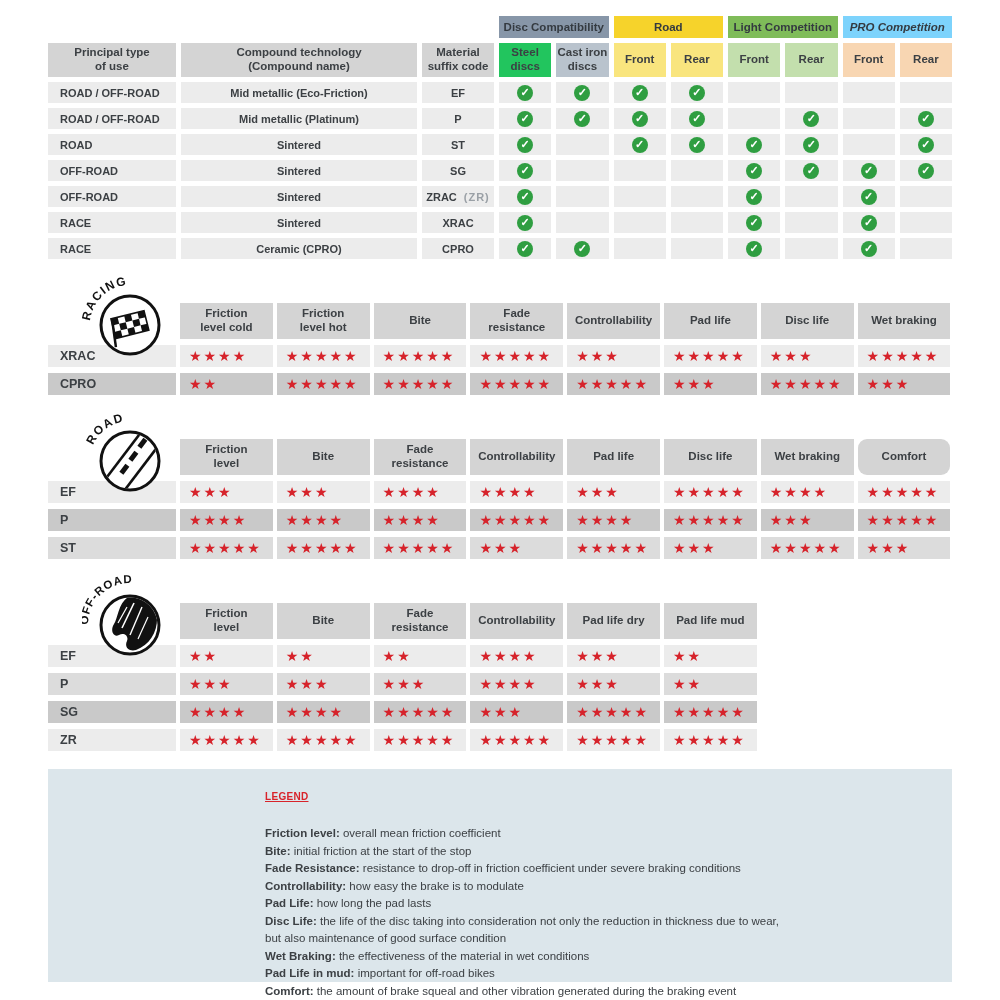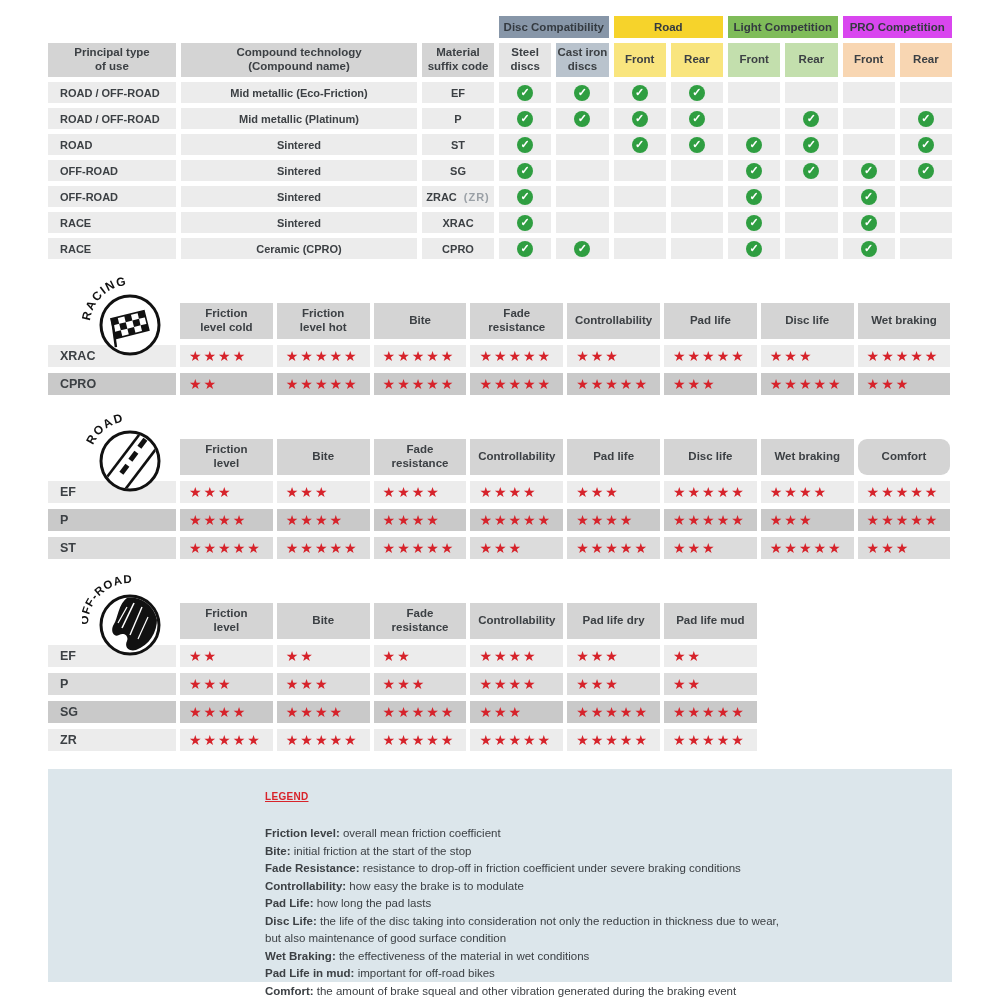--- a/index.html
+++ b/index.html
@@ -46,28 +46,28 @@
 </head>
 <body>
 
 <div class="page">
 
   <div class="compat-grid">
       <div class="gspacer"></div>
       <div class="gbox" style="background: rgb(135, 150, 168);">Disc Compatibility</div>
       <div class="gbox" style="background: rgb(246, 211, 43);">Road</div>
       <div class="gbox" style="background: rgb(127, 188, 89);">Light Competition</div>
-      <div class="gbox" style="background: #d946ef;">PRO Competition</div>
+      <div class="gbox" style="background: #7dd3fc; font-style: italic;">PRO Competition</div>
       <div class="hbox">Principal type
 of use</div>
       <div class="hbox">Compound technology
 (Compound name)</div>
       <div class="hbox">Material
 suffix code</div>
-      <div class="hbox" style="background: #e5e5e5;">Steel
+      <div class="hbox" style="background: #22c55e;">Steel
 discs</div>
       <div class="hbox" style="background: rgb(185, 195, 205);">Cast iron
 discs</div>
       <div class="hbox" style="background: rgb(249, 229, 126);">Front</div>
       <div class="hbox" style="background: rgb(249, 229, 126);">Rear</div>
       <div class="hbox" style="background: rgb(195, 223, 173);">Front</div>
       <div class="hbox" style="background: rgb(195, 223, 173);">Rear</div>
       <div class="hbox" style="background: rgb(248, 214, 178);">Front</div>
       <div class="hbox" style="background: rgb(248, 214, 178);">Rear</div>
       <div class="cell use">ROAD / OFF-ROAD</div>

